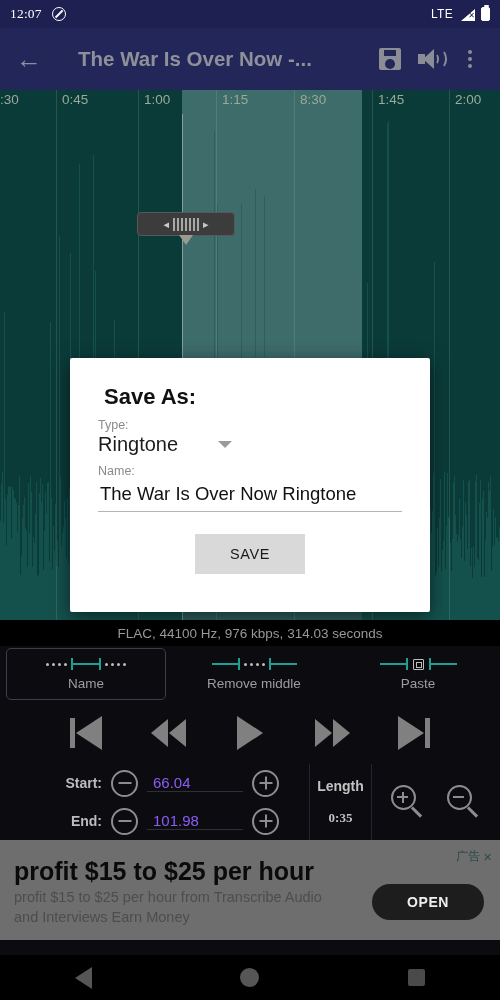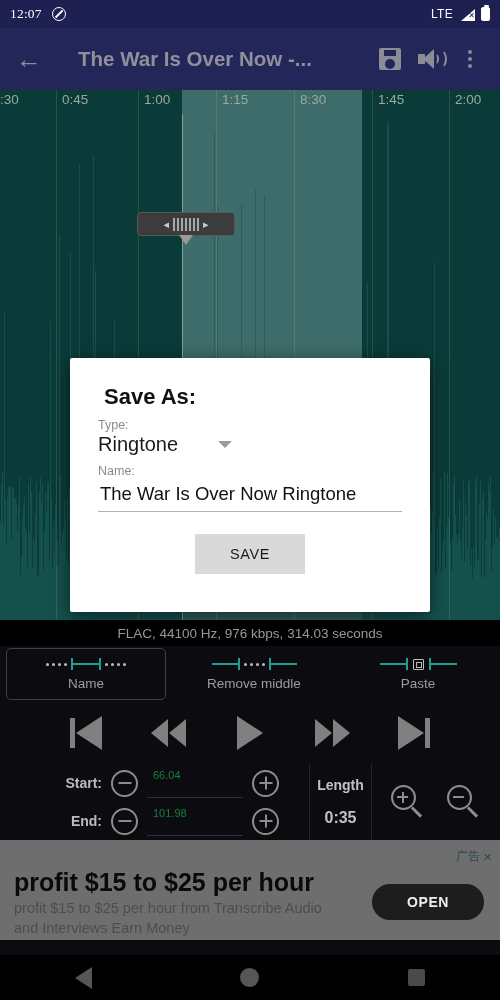--- a/index.html
+++ b/index.html
@@ -149,42 +149,42 @@
   .trimcol { width:310px; display:flex; flex-direction:column; justify-content:center;
      height:76px; padding-left:58px; border-right:1px solid #232630; }
   .trow { display:flex; align-items:center; height:38px; gap:9px; }
   .trow .tlab { color:#bcbcbc; font-size:14px; font-weight:bold; width:44px; text-align:right; }
   .circbtn { width:27px; height:27px; border:2px solid #8d8d8d; border-radius:50%;
      position:relative; flex:0 0 auto; }
   .circbtn:before { content:""; position:absolute; left:50%; top:50%; width:13px; height:2px;
      background:#8d8d8d; transform:translate(-50%,-50%); }
   .circbtn.plus:after { content:""; position:absolute; left:50%; top:50%; width:2px; height:13px;
      background:#8d8d8d; transform:translate(-50%,-50%); }
-  .tval { color:#15803d; font-size:11px; width:96px; border-bottom:1px solid #2d3039;
-     padding-bottom:16px; padding-left:6px; }
+  .tval { color:#8b5cf6; font-size:15px; width:96px; border-bottom:1px solid #2d3039;
+     padding-bottom:0; padding-left:6px; }
   .lencol { width:62px; display:flex; flex-direction:column; align-items:center;
      justify-content:center; height:76px; gap:16px; border-right:1px solid #232630; }
   .lencol .lk { color:#c2c2c2; font-size:14px; font-weight:bold; }
-  .lencol .lv { color:#c2c2c2; font-size:16px; font-weight:bold; }
+  .lencol .lv { color:#c2c2c2; font-size:13px; font-weight:bold;font-family:Liberation Serif, serif; }
   .zoomcol { flex:1 1 auto; display:flex; align-items:center; justify-content:center; gap:22px; }
   .mag { width:34px; height:34px; position:relative; }
   .mag .lens { position:absolute; left:0; top:0; width:25px; height:25px;
      border:2.6px solid #8d8d8d; border-radius:50%; }
   .mag .hdl { position:absolute; left:21px; top:21px; width:13px; height:2.8px;
      background:#8d8d8d; transform:rotate(45deg); transform-origin:left center; }
   .mag .h { position:absolute; left:6px; top:11px; width:11px; height:2.2px; background:#8d8d8d; }
   .mag .v { position:absolute; left:10.5px; top:6.5px; width:2.2px; height:11px; background:#8d8d8d; }
 
   
   .ad { position:absolute; left:0; top:840px; width:500px; height:100px;
      background:#6e6e6e; padding:8px 10px 0 14px; }
   .ad .mark { position:absolute; right:8px; top:8px; display:flex; align-items:center; gap:3px; }
   .ad .mark .cn { color:#2a4d4d; font-size:12px; }
   .ad .mark .x { color:#2a4d4d; font-size:15px; }
-  .ad .head { color:#0a0a0a; font-size:25px; font-weight:bold; margin-top:21px; line-height:1.05; }
+  .ad .head { color:#0a0a0a; font-size:25px; font-weight:bold; margin-top:10px; line-height:1.05; }
   .ad .body { color:#4d4d4d; font-size:14.5px; line-height:1.35; margin-top:4px; max-width:330px; }
   .ad .open { position:absolute; right:16px; top:44px; background:#1d1d1d; color:#eee;
      font-size:14px; font-weight:bold; letter-spacing:.6px; padding:10px 0; width:112px;
      text-align:center; border-radius:22px; border:0; font-family:inherit; cursor:pointer; }
 
   
   .navbar { position:absolute; left:0; top:955px; width:500px; height:45px;
      background:#000; display:flex; align-items:center; justify-content:space-around; }
   .nb { width:54px; height:45px; display:flex; align-items:center; justify-content:center; }
   .nb .tri-l { width:0; height:0; border-top:11px solid transparent;

